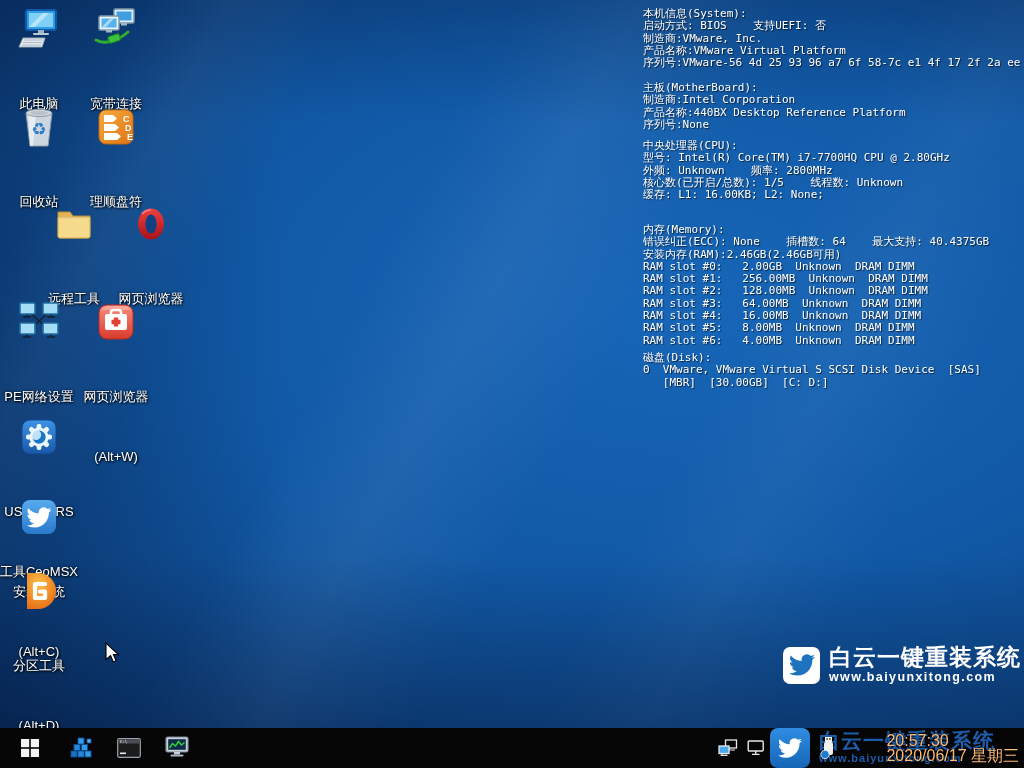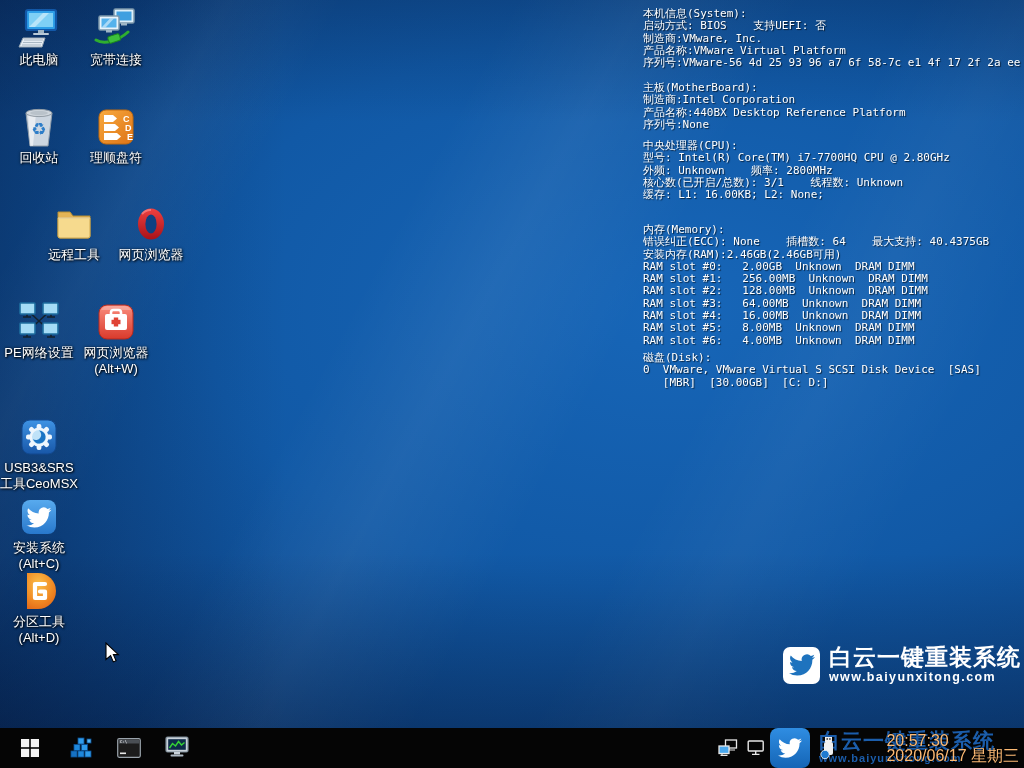--- a/index.html
+++ b/index.html
@@ -15,21 +15,21 @@
     background:
       linear-gradient(118deg, rgba(255,255,255,0) 10%, rgba(255,255,255,.05) 16%, rgba(255,255,255,0) 24%,
         rgba(255,255,255,0) 36%, rgba(255,255,255,.06) 45%, rgba(255,255,255,0) 56%,
         rgba(255,255,255,0) 64%, rgba(255,255,255,.04) 72%, rgba(255,255,255,0) 82%);}
   .shade{position:absolute;inset:0;
     background:
       linear-gradient(to right, rgba(2,12,40,.30), rgba(2,12,40,0) 28%),
       linear-gradient(to bottom, rgba(2,12,40,.22), rgba(2,12,40,0) 16%, rgba(2,12,40,0) 72%, rgba(2,10,34,.38) 100%);}
 
   
-  .dicon{position:absolute;width:76px;display:flex;flex-direction:column;align-items:center;cursor:default;}
+  .dicon{position:absolute;width:76px;display:flex;flex-direction:column;align-items:center;cursor:default;gap:44px;}
   .dicon .art{height:42px;display:flex;align-items:flex-end;justify-content:center;margin-bottom:2px;}
   .dicon .lbl{font-size:13px;line-height:16px;color:#fff;text-align:center;
     text-shadow:1px 1px 2px #000,0 0 3px rgba(0,0,0,.85);white-space:nowrap;}
   .c1{left:1px;}  .c2{left:78px;}
   .r0{top:8px;} .r1{top:106px;} .r2{top:203px;margin-left:35px;} .r3{top:301px;} .r4{top:416px;} .r5{top:496px;} .r6{top:570px;}
 
   
   .sysblock{position:absolute;left:643px;color:#fff;font-family:"DejaVu Sans Mono",monospace;
     font-size:11px;line-height:12.3px;white-space:pre;text-shadow:1px 1px 1px rgba(0,0,0,.65);}
 
@@ -269,21 +269,21 @@
 制造商:VMware, Inc.
 产品名称:VMware Virtual Platform
 序列号:VMware-56 4d 25 93 96 a7 6f 58-7c e1 4f 17 2f 2a ee e5</div>
 <div class="sysblock" style="top:82px">主板(MotherBoard):
 制造商:Intel Corporation
 产品名称:440BX Desktop Reference Platform
 序列号:None</div>
 <div class="sysblock" style="top:140px">中央处理器(CPU):
 型号: Intel(R) Core(TM) i7-7700HQ CPU @ 2.80GHz
 外频: Unknown    频率: 2800MHz
-核心数(已开启/总数): 3/1    线程数: Unknown
+核心数(已开启/总数): 1/5    线程数: Unknown
 缓存: L1: 16.00KB; L2: None;</div>
 <div class="sysblock" style="top:224px">内存(Memory):
 错误纠正(ECC): None    插槽数: 64    最大支持: 40.4375GB
 安装内存(RAM):2.46GB(2.46GB可用)
 RAM slot #0:   2.00GB  Unknown  DRAM DIMM
 RAM slot #1:   256.00MB  Unknown  DRAM DIMM
 RAM slot #2:   128.00MB  Unknown  DRAM DIMM
 RAM slot #3:   64.00MB  Unknown  DRAM DIMM
 RAM slot #4:   16.00MB  Unknown  DRAM DIMM
 RAM slot #5:   8.00MB  Unknown  DRAM DIMM

